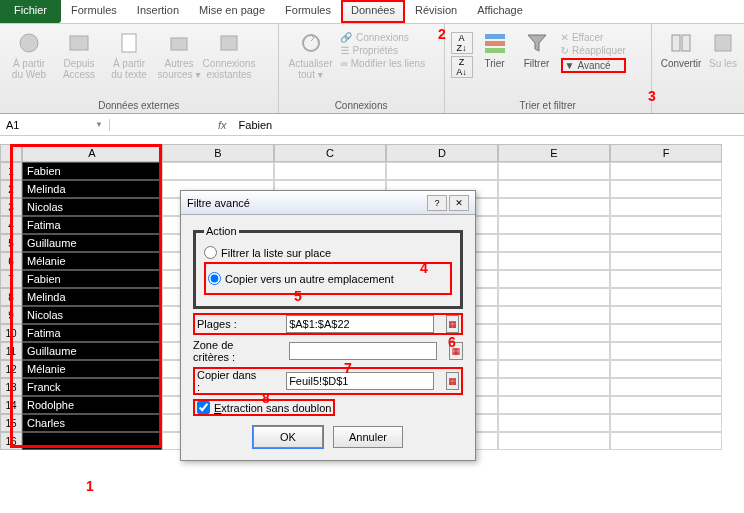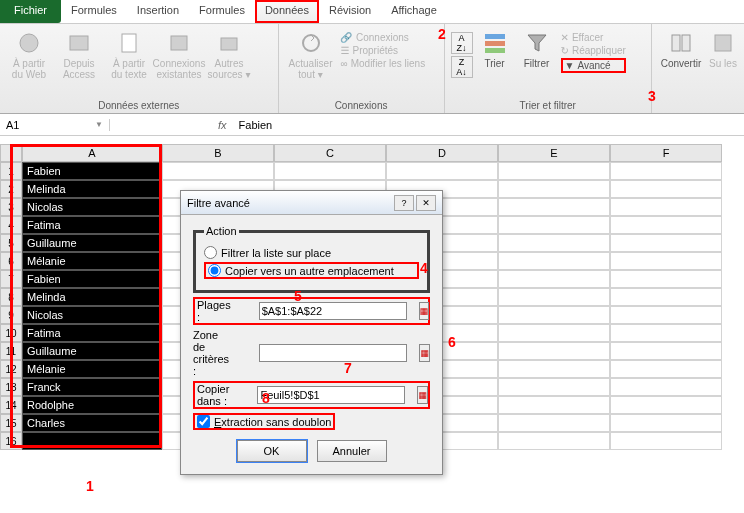--- a/index.html
+++ b/index.html
@@ -39,21 +39,21 @@
   .ch { border: 1px solid #c0c0c0; background: #e8e8e8; text-align: center; display:flex; align-items:center; justify-content:center;}
   .ch.A { width: 140px; } .ch.B,.ch.C,.ch.D,.ch.E,.ch.F { width: 112px; }
   .rows { }
   .row { display: flex; height: 18px; }
   .cell { border: 1px solid #d4d4d4; padding: 0 4px; display:flex; align-items:center; }
   .cell.A { width: 140px; background:#000; color:#fff; border-color:#555;}
   .cell.B,.cell.C,.cell.D,.cell.E,.cell.F { width:112px; }
   .sel-border { position:absolute; border:3px solid red; pointer-events:none; }
 
   
-  .dialog { position:absolute; left:180px; top:190px; width:263px; background:#f0f0f0; border:1px solid #888; box-shadow:2px 2px 6px rgba(0,0,0,.3); font-size:11px; }
+  .dialog { position:absolute; left:180px; top:190px; width:296px; background:#f0f0f0; border:1px solid #888; box-shadow:2px 2px 6px rgba(0,0,0,.3); font-size:11px; }
   .dlg-title { background:linear-gradient(#fff,#dce6f2); height:24px; display:flex; align-items:center; padding:0 6px; justify-content:space-between; border-bottom:1px solid #aaa;}
   .dlg-title .tbtns { display:flex; gap:2px;}
   .dlg-title .tbtn { width:20px; height:16px; border:1px solid #aaa; background:#eee; font-size:9px; display:flex; align-items:center; justify-content:center; cursor:pointer;}
   .dlg-body { padding:10px 12px 12px; }
   fieldset { border:3px solid #404040; padding:6px 8px 8px; margin-bottom:0;}
   legend { font-size:11px; padding:0 2px;}
   .radio-row { display:flex; align-items:center; gap:4px; margin:3px 0;}
   .form-row { display:flex; align-items:center; margin:4px 0; gap:12px;}
   .form-row label { width:90px; }
   .form-row input[type=text]{ flex:1; height:18px; border:1px solid #888; font-size:11px; padding:0 2px; background:#fff;margin-left:16px;}
@@ -65,20 +65,21 @@
 
   .annot { position:absolute; color:red; font-weight:bold; font-size:14px; pointer-events:none; font-family:Arial;}
 </style>
 </head>
 <body>
 
 <div class="tabs">
   <div class="tab file">Fichier</div>
   <div class="tab">Formules</div>
   <div class="tab">Insertion</div>
+  <div class="tab">Mise en page</div>
   <div class="tab">Formules</div>
   <div class="tab active hl">Données</div>
   <div class="tab">Révision</div>
   <div class="tab">Affichage</div>
 </div>
 
 <div class="ribbon">
   <div class="group" style="width:282px">
     <div class="group-row">
       <div class="rbtn dis">
@@ -101,32 +102,32 @@
           <div class="ico">
             <svg width="22" height="22">
               <rect x="4" y="2" width="14" height="18" fill="#fff" stroke="#aaa"></rect>
             </svg>
           </div>
           <span>À partir du texte</span>
         </div>
       <div class="rbtn dis">
           <div class="ico">
             <svg width="22" height="22">
+              <rect x="3" y="6" width="16" height="12" fill="#d0d0d0" stroke="#aaa"></rect>
+            </svg>
+          </div>
+          <span>Autres sources ▾</span>
+        </div>
+      <div class="rbtn dis">
+          <div class="ico">
+            <svg width="22" height="22">
               <rect x="3" y="4" width="16" height="14" fill="#d0d0d0" stroke="#aaa"></rect>
             </svg>
           </div>
           <span>Connexions existantes</span>
-        </div>
-      <div class="rbtn dis">
-          <div class="ico">
-            <svg width="22" height="22">
-              <rect x="3" y="6" width="16" height="12" fill="#d0d0d0" stroke="#aaa"></rect>
-            </svg>
-          </div>
-          <span>Autres sources ▾</span>
         </div>
     </div>
     <div class="group-label">Données externes</div>
   </div>
 
   <div class="group" style="width:168px">
     <div class="group-row">
       <div class="rbtn dis" style="width:52px">
           <div class="ico">
             <svg width="22" height="22">
@@ -401,21 +402,21 @@
         </div>
     </div>
   </div>
   <div class="dlg-body">
     <fieldset>
       <legend>Action</legend>
       <div class="radio-row">
           <input type="radio" name="act" style="">
           <label>Filtrer la liste sur place</label>
         </div>
-      <div class="radio-row hl-red" style="padding:0 2px">
+      <div class="radio-row hl-red" style="padding:8px 2px">
           <input type="radio" name="act" checked="" style="">
           <label>Copier vers un autre emplacement</label>
         </div>
     </fieldset>
     <div class="form-row hl-red" style="padding:0 2px">
       <label>Plages :</label>
       <input type="text" value="$A$1:$A$22" style="">
       <div class="pick">
           <span style="font-size:9px;color:#c00">▦</span>
         </div>

